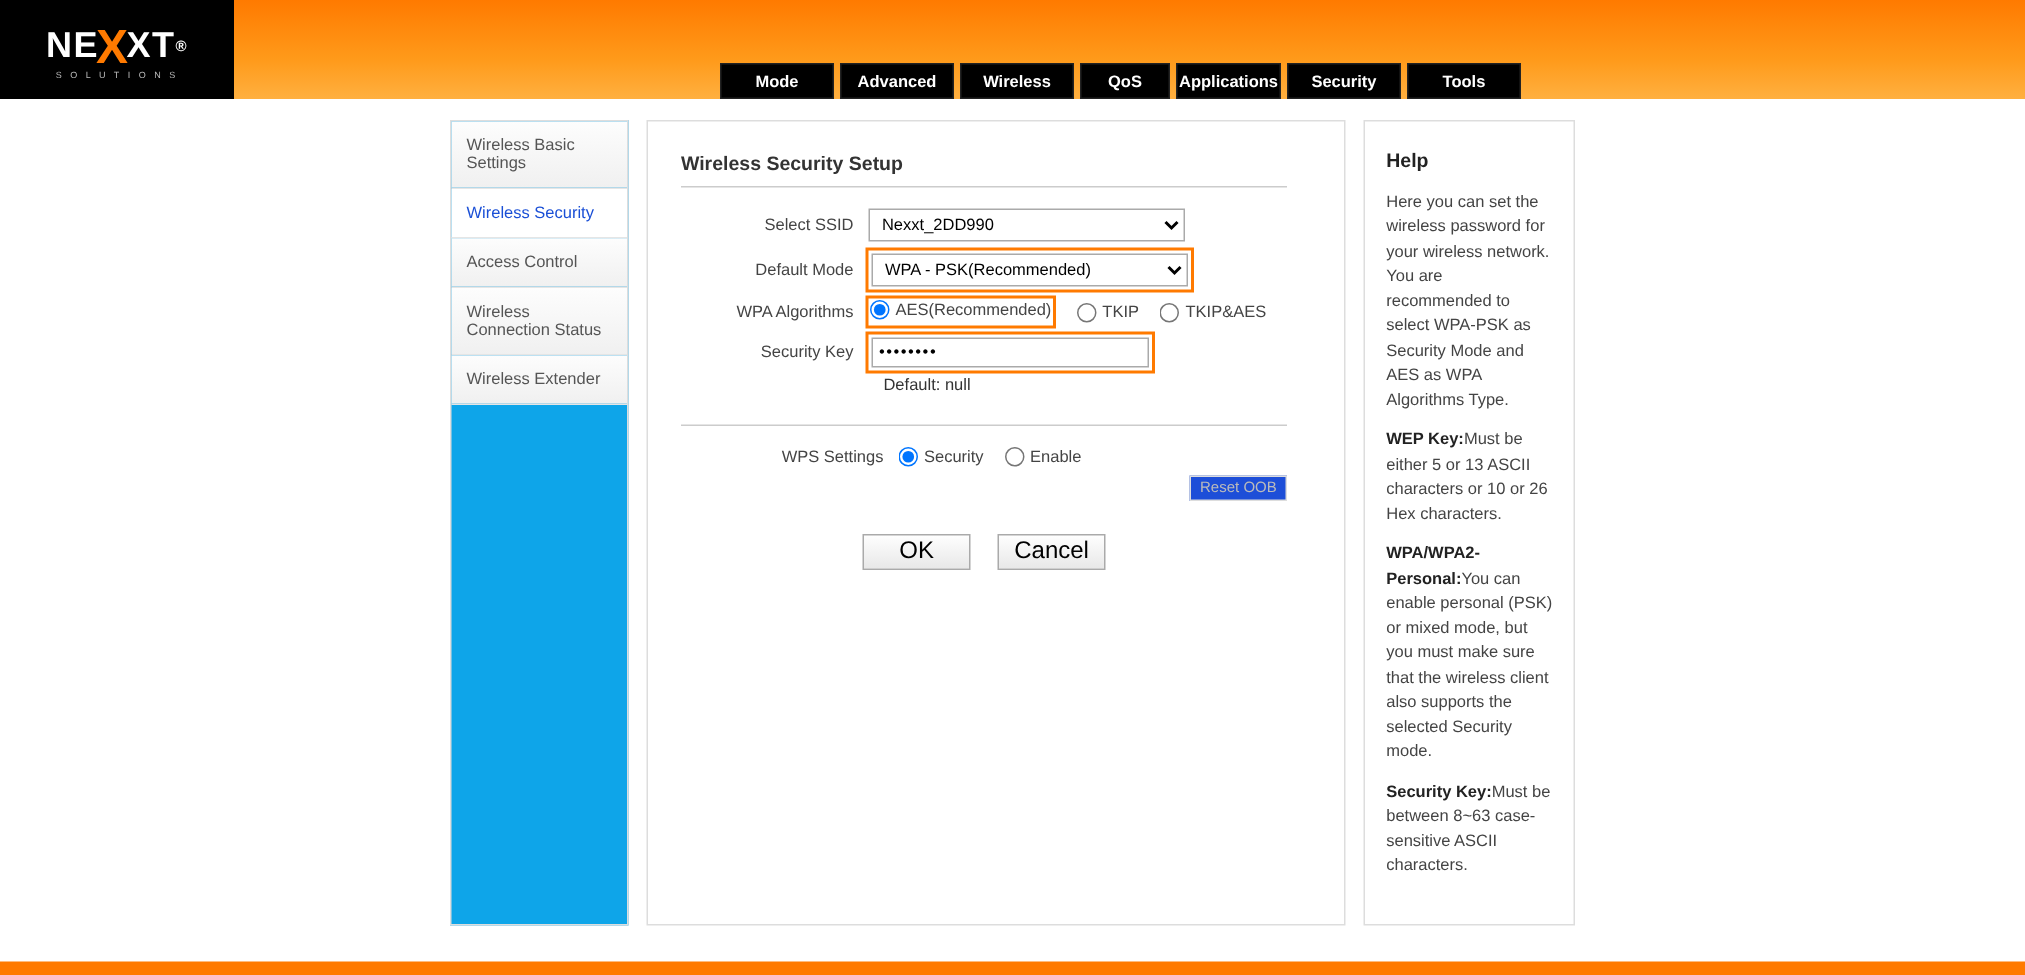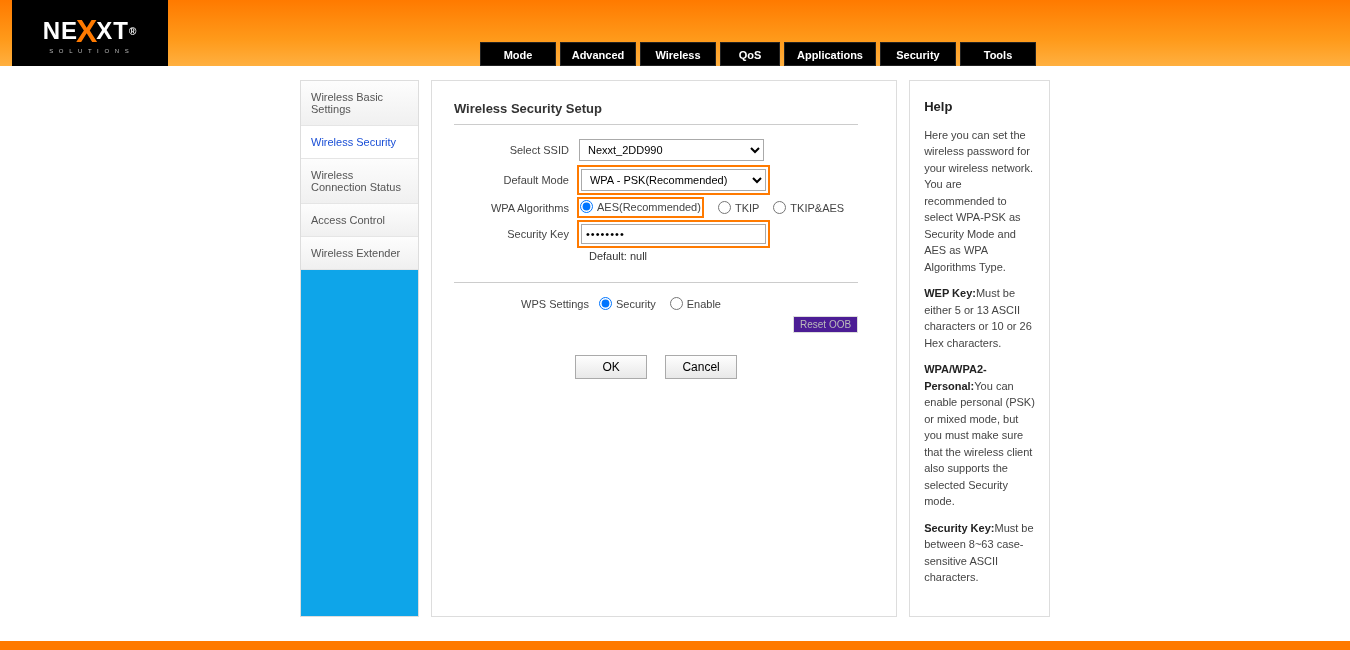--- a/index.html
+++ b/index.html
@@ -1,20 +1,20 @@
 <!DOCTYPE html>
 <html><head>
 <meta charset="utf-8">
 <style>
   * { box-sizing: border-box; margin: 0; padding: 0; }
   body { font-family: Arial, Helvetica, sans-serif; font-size: 12px; color: #333; background: #fff; width: 1350px; }
   
   
   .topbar { height: 66px; background: linear-gradient(to bottom, #ff7a00 0%, #ff9a1a 60%, #ffb040 100%); position: relative; }
-  .logo-box { position: absolute; left: 12px; top: 0; width: 156px; height: 66px; background: #000; display: flex; flex-direction: column; align-items: center; justify-content: center; }
+  .logo-box { position: absolute; left: 0; top: 0; width: 156px; height: 66px; background: #000; display: flex; flex-direction: column; align-items: center; justify-content: center; }
   .logo { font-family: Arial Black, Arial, sans-serif; font-weight: 900; font-size: 24px; color: #fff; letter-spacing: 1px; display: flex; align-items: center; }
   .logo .x { color: #ff7a00; font-size: 32px; margin: 0 -2px; }
   .logo-sub { color: #bbb; font-size: 6px; letter-spacing: 2px; margin-top: -2px; }
   .logo-reg { color:#fff; font-size:10px; vertical-align: top; }
   
   .nav { position: absolute; bottom: 0; left: 480px; display: flex; gap: 4px; }
   .nav a { display: block; width: 76px; height: 24px; line-height: 24px; text-align: center; background: #000; color: #fff; font-weight: bold; font-size: 11px; text-decoration: none; border: 1px solid #222; }
   .nav a.w1{ width:76px; }
   .nav a.w2{ width:76px; }
   
@@ -24,31 +24,31 @@
   .sidebar { width: 155px; border: 1px solid #ddd; background: #0ea5e9; }
   .sidebar a { display: block; padding: 10px 10px; border-bottom: 1px solid #e5e5e5; color: #555; text-decoration: none; font-size: 11px; background: linear-gradient(#fdfdfd,#f0f0f0); }
   .sidebar a.active { color: #1a4fd6; background: #fff; }
   
   .panel { flex: 1; border: 1px solid #ddd; padding: 20px 38px 30px 22px; position: relative; }
   .panel h2 { font-size: 13px; font-weight: bold; margin-bottom: 8px; }
   .panel hr { border: none; border-top: 1px solid #ccc; margin: 6px 0 14px 0; }
   
   .form-row { display: flex; align-items: center; margin-bottom: 6px; font-size: 11px; color: #444; }
   .form-row .lbl { width: 125px; text-align: right; padding-right: 10px; }
-  .sel { height: 22px; border: 1px solid #aaa; font-size: 11px; padding: 0 4px; background: #fff; width: 185px; }
+  .sel { height: 22px; border: 1px solid #aaa; font-size: 11px; padding: 0 4px; background: #fff; width: 211px; }
   .radio-lbl { margin-right: 14px; display: inline-flex; align-items: center; gap: 4px; font-size: 11px; }
   .hl { outline: 2px solid #ff7a00; outline-offset: 0px; display: inline-block; padding: 1px; }
   .hl-pad { padding: 2px; }
   .sec-key { width: 185px; height: 20px; border: 1px solid #aaa; font-size: 11px; padding: 0 4px; letter-spacing: 1px; }
   .default-null { font-size: 11px; color: #333; margin-left: 135px; margin-top: -2px; }
   .wps-note { text-align: center; color: #1a4fd6; font-size: 11px; margin: 10px 0 14px 0; }
   .reset-row { display:flex; justify-content:flex-end; margin-top:4px; }
-  .reset-oob { font-size: 10px; color: #bbb; border: 1px solid #ddd; background: #4c1d95; padding: 2px 6px; cursor: default; }
+  .reset-oob { font-size: 10px; color: #bbb; border: 1px solid #ddd; background: #1d4ed8; padding: 2px 6px; cursor: default; }
   .btn-row { display: flex; justify-content: center; gap: 18px; margin-top: 22px; }
-  .btn { width: 72px; height: 24px; border: 1px solid #aaa; background: linear-gradient(#fefefe,#e8e8e8); font-size: 12px; cursor: pointer; }
+  .btn { width: 72px; height: 24px; border: 1px solid #aaa; background: linear-gradient(#fefefe,#e8e8e8); font-size: 16px; cursor: pointer; }
   
   .help { width: 175px; border: 1px solid #ddd; padding: 16px 14px 20px 14px; font-size: 11px; line-height: 1.5; color: #444; }
   .help h3 { font-size: 13px; font-weight: bold; margin-bottom: 10px; color:#222; }
   .help p { margin-bottom: 10px; }
   .help b { font-weight: bold; color:#222; }
   
   .footer-bar { height: 14px; background: #ff7a00; margin-top: 4px; }
 </style>
 </head>
 <body>
@@ -61,33 +61,33 @@
       <span>XT</span>
       <span class="logo-reg">®</span>
     </div>
     <div class="logo-sub">S O L U T I O N S</div>
   </div>
   <div class="nav">
     <a href="#" class="w1">Mode</a>
     <a href="#" class="w1">Advanced</a>
     <a href="#" class="w1">Wireless</a>
     <a href="#" class="w2" style="width:60px">QoS</a>
-    <a href="#" class="w1" style="width:92px">Applications</a>
+    <a href="#" class="w1" style="width:70px">Applications</a>
     <a href="#" class="w1">Security</a>
     <a href="#" class="w1">Tools</a>
   </div>
 </div>
 
 <div class="page">
 
   <div class="sidebar">
     <a href="#">Wireless Basic Settings</a>
     <a href="#" class="active">Wireless Security</a>
+    <a href="#">Access Control</a>
     <a href="#">Wireless Connection Status</a>
-    <a href="#">Access Control</a>
     <a href="#">Wireless Extender</a>
   </div>
 
   <div class="panel">
     <h2>Wireless Security Setup</h2>
     <hr>
 
     <div class="form-row">
       <div class="lbl">Select SSID</div>
       <select class="sel">

